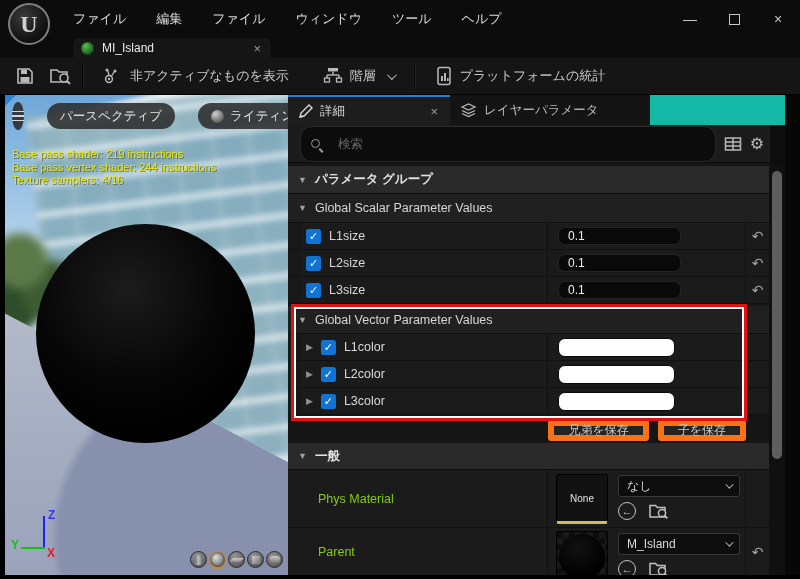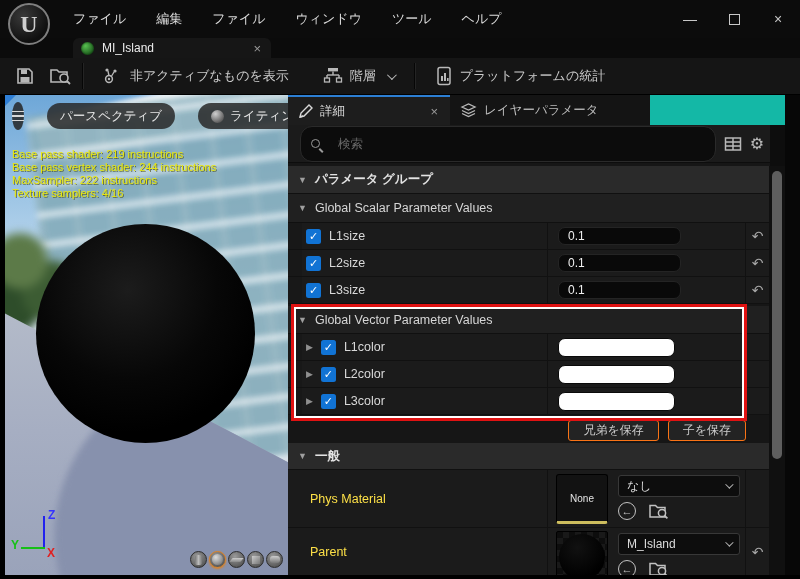--- a/index.html
+++ b/index.html
@@ -117,25 +117,25 @@
   .vfield{width:123px;height:18px;border-radius:7px;background:#090909;border:1px solid #242424;
     color:#efefef;font-size:12px;display:flex;align-items:center;padding-left:9px;}
   .swatch{width:117px;height:19px;border-radius:7px;background:#fff;border:1px solid #0a0a0a;}
   .undo{color:#a8a8a8;font-size:14px;}
   .exp{color:#8f8f8f;font-size:9px;}
 
   .red-box{left:291px;top:304px;width:456px;height:117px;border:3px solid #e01212;
     box-shadow:inset 0 0 0 2px #fff;z-index:40;pointer-events:none;}
 
   .save-row{left:288px;top:420px;width:458px;height:23px;display:flex;justify-content:flex-end;gap:9px;background:#161616;}
-  .save-btn{height:21px;background:#232323;border:1px solid #f97316;border-radius:3px;color:#cdcdcd;
+  .save-btn{height:21px;background:#232323;border:6px solid #f97316;border-radius:3px;color:#cdcdcd;
     font-size:12px;display:flex;align-items:center;padding:0 14px;}
 
   .asset-row{background:#1b1b1b;border-bottom:1px solid #111;display:flex;}
-  .asset-row .lbl{width:259px;display:flex;align-items:center;padding-left:22px;color:#fde047;font-size:12.5px;text-align:center;}
+  .asset-row .lbl{width:259px;display:flex;align-items:center;padding-left:30px;color:#84cc16;font-size:12.5px;text-align:center;}
   .asset-row .right{width:198px;border-left:1px solid #111;position:relative;}
   .asset-row .reset-cell2{width:24px;border-left:1px solid #111;display:flex;align-items:center;justify-content:center;}
   .thumb{position:absolute;left:8px;top:4px;width:52px;height:50px;background:#121212;border:1px solid #000;
     border-radius:3px;display:flex;align-items:center;justify-content:center;color:#e4e4e4;font-size:10px;
     border-bottom:3px solid #cdbd5e;}
   .thumb2{position:absolute;left:8px;top:3px;width:52px;height:48px;border:1px solid #000;border-radius:2px;overflow:hidden;
     background:repeating-conic-gradient(#191919 0 25%,#0d0d0d 0 50%);background-size:12px 12px;}
   .thumb2 .ball{position:absolute;left:2px;top:2px;width:46px;height:46px;border-radius:50%;
     background:radial-gradient(circle at 40% 30%,#111,#000 70%);}
   .dropdown{position:absolute;left:70px;top:5px;width:122px;height:22px;background:#0d0d0d;border:1px solid #383838;
@@ -261,21 +261,20 @@
       </span>
       <span class="vp-pill">
         <span class="lit-ball"></span>
         <span>ライティングあり</span>
       </span>
     </div>
 
     <div class="abs vp-stats">
       <div>Base pass shader: 219 instructions</div>
       <div>Base pass vertex shader: 244 instructions</div>
-      <div>MaxSampler: 222 instructions</div>
       <div>Texture samplers: 4/16</div>
     </div>
 
     <div class="abs axis">
       <span class="zline"></span>
       <span class="yline"></span>
       <span class="zl">Z</span>
       <span class="xl">X</span>
       <span class="yl">Y</span>
     </div>

